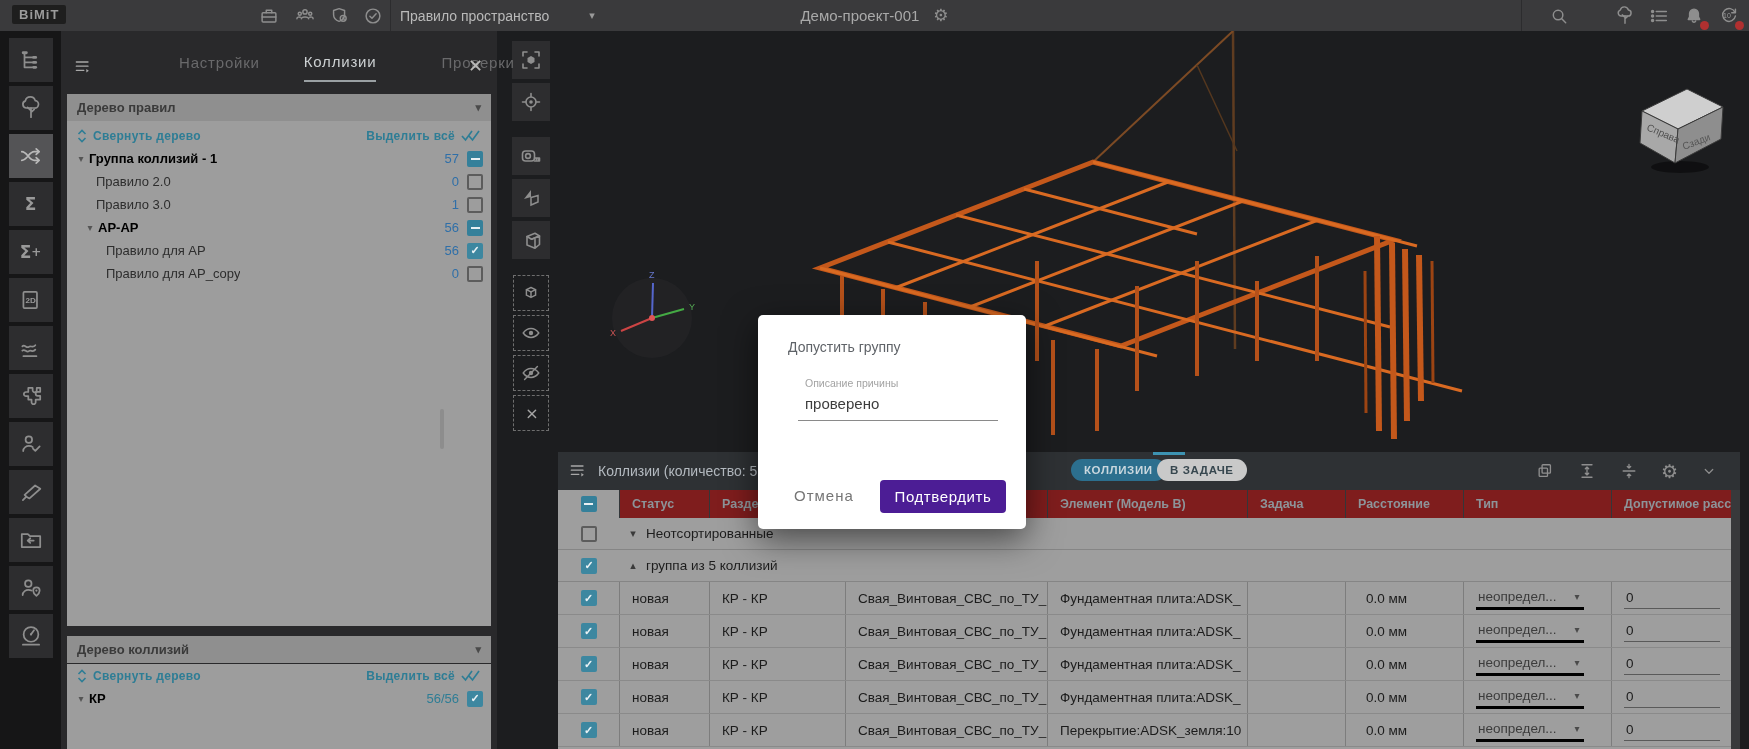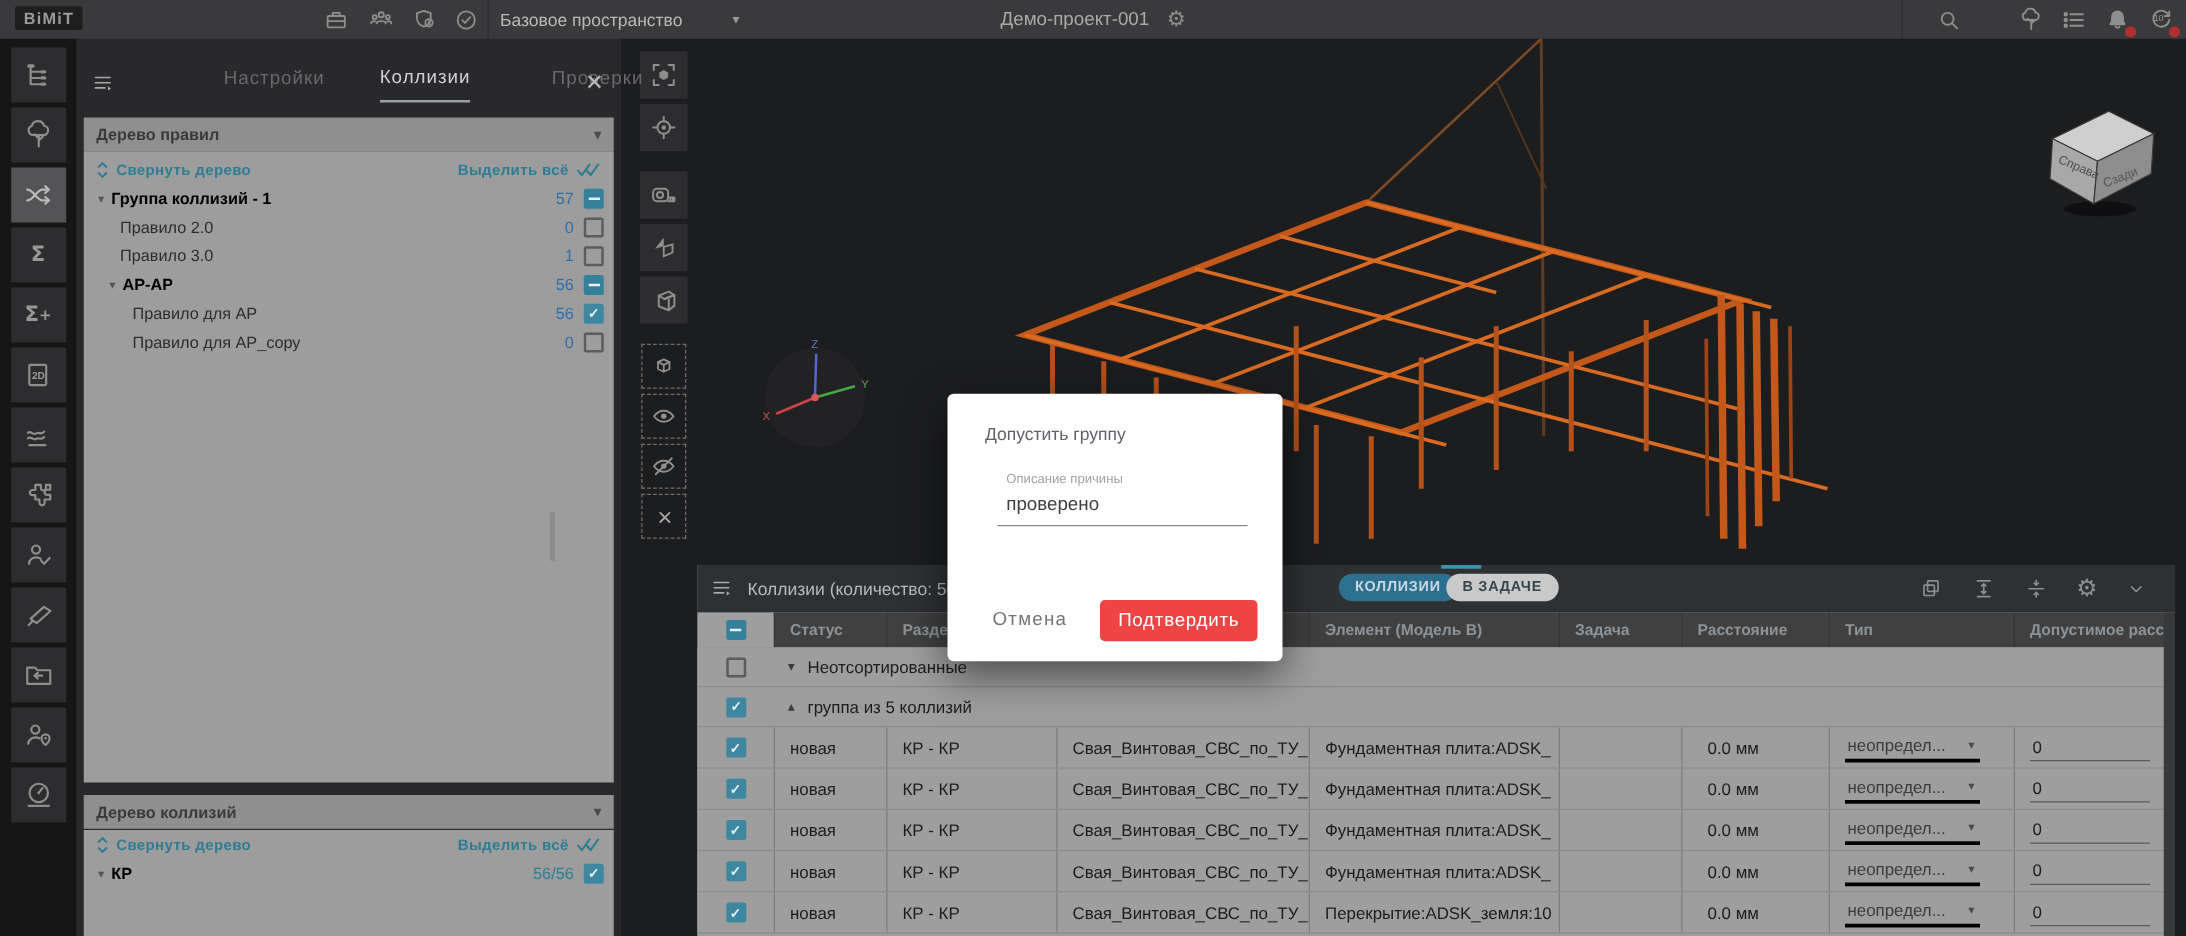--- a/index.html
+++ b/index.html
@@ -81,21 +81,21 @@
   
   .tablewrap { position:absolute; left:558px; top:452px; width:1182px; height:297px; z-index:25; background:#9e9e9e; }
   .t-title { position:absolute; left:0; top:0; width:1182px; height:38px; background:#2e3134; display:flex; align-items:center; }
   .t-title .name { color:#b4bac0; font-size:14px; margin-left:10px; white-space:nowrap; }
   .t-accent { position:absolute; left:595px; top:0; width:32px; height:3px; background:#3d93b2; }
   .chip { border-radius:13px; font-size:11.5px; font-weight:bold; letter-spacing:.6px; padding:5px 13px; cursor:pointer; white-space:nowrap; }
   .chip.sel { background:#2c6f8e; color:#c9d7de; position:absolute; left:513px; top:7px; }
   .chip.plain { background:#c9c9c9; color:#37474f; position:absolute; left:599px; top:7px; }
   .t-icons { position:absolute; right:22px; top:0; height:38px; display:flex; align-items:center; gap:22px; }
   .t-icons > * { cursor:pointer; }
-  .t-head { position:absolute; left:0; top:38px; width:1180px; height:28px; background:#404040; display:flex; }
+  .t-head { position:absolute; left:0; top:38px; width:1180px; height:28px; background:#7f1d1d; display:flex; }
   .th { color:#8d9499; font-size:12.5px; font-weight:bold; display:flex; align-items:center; padding-left:12px;
         border-right:1px solid #333639; overflow:hidden; white-space:nowrap; flex:none; }
   .th.cbcell { background:#9e9e9e; justify-content:center; padding-left:0; }
   .c0{width:62px}.c1{width:90px}.c2{width:136px}.c3{width:202px}.c4{width:200px}.c5{width:98px}.c6{width:118px}.c7{width:148px}.c8{width:128px}
   .rows { position:absolute; left:0; top:66px; width:1182px; height:231px; background:#9e9e9e; }
   .grow { display:flex; align-items:center; height:32px; background:#9e9e9e; border-bottom:1px solid #858585;
           font-size:13.5px; color:#1d1d1d; cursor:pointer; }
   .grow .cbwrap { width:62px; display:flex; justify-content:center; flex:none; }
   .grow .garrow { width:26px; text-align:center; color:#3a3a3a; font-size:11px; }
   .drow { display:flex; height:33px; background:#9e9e9e; border-bottom:1px solid #8a8a8a; font-size:13.5px; color:#1c1c1c; }
@@ -109,21 +109,21 @@
 
   
   .modal { position:absolute; left:758px; top:315px; width:268px; height:214px; background:#ffffff; border-radius:5px;
            box-shadow:0 10px 34px rgba(0,0,0,.55); z-index:60; }
   .m-title { position:absolute; left:30px; top:24px; font-size:14px; color:#5f6368; }
   .m-label { position:absolute; left:47px; top:62px; font-size:10.5px; color:#a3a3a3; }
   .m-input { position:absolute; left:40px; top:76px; width:200px; border:none; outline:none; border-bottom:1px solid #8a8a8a;
              font-size:15px; color:#3d3d3d; padding:4px 0 8px 7px; font-family:"Liberation Sans",sans-serif; background:transparent; }
   .m-cancel { position:absolute; left:36px; top:172px; font-size:15px; letter-spacing:1px; color:#757575;
               background:none; border:none; cursor:pointer; font-family:"Liberation Sans",sans-serif; }
-  .m-confirm { position:absolute; left:122px; top:165px; width:126px; height:33px; background:#ef4444; color:#fff;
+  .m-confirm { position:absolute; left:122px; top:165px; width:126px; height:33px; background:#4c1d95; color:#fff;
                border:none; border-radius:4px; font-size:15px; letter-spacing:.6px; cursor:pointer; font-family:"Liberation Sans",sans-serif; }
 </style>
 </head>
 <body>
 
 <div class="screen">
 
   <header class="topbar">
     <div class="logo">BiMiT</div>
 
@@ -152,21 +152,21 @@
     </div>
     <div class="tb-ic" style="left:360px">
       <svg class="ic" width="22" height="22" viewBox="0 0 24 24">
           <circle cx="12" cy="12" r="7.5"></circle>
           <path d="M8.6 12.2l2.3 2.3 4.5-5"></path>
         </svg>
     </div>
     <div class="tb-sep" style="left:390px"></div>
 
     <div class="workspace">
-      <span>Базовое пространство</span>
+      <span>Правило пространство</span>
       <span class="caret">▾</span>
     </div>
 
     <div class="proj">
       <span>Демо-проект-001</span>
       <span class="gearglyph">⚙</span>
     </div>
 
     <div class="tb-sep" style="left:1521px"></div>
     <div class="tb-ic" style="left:1546px">

